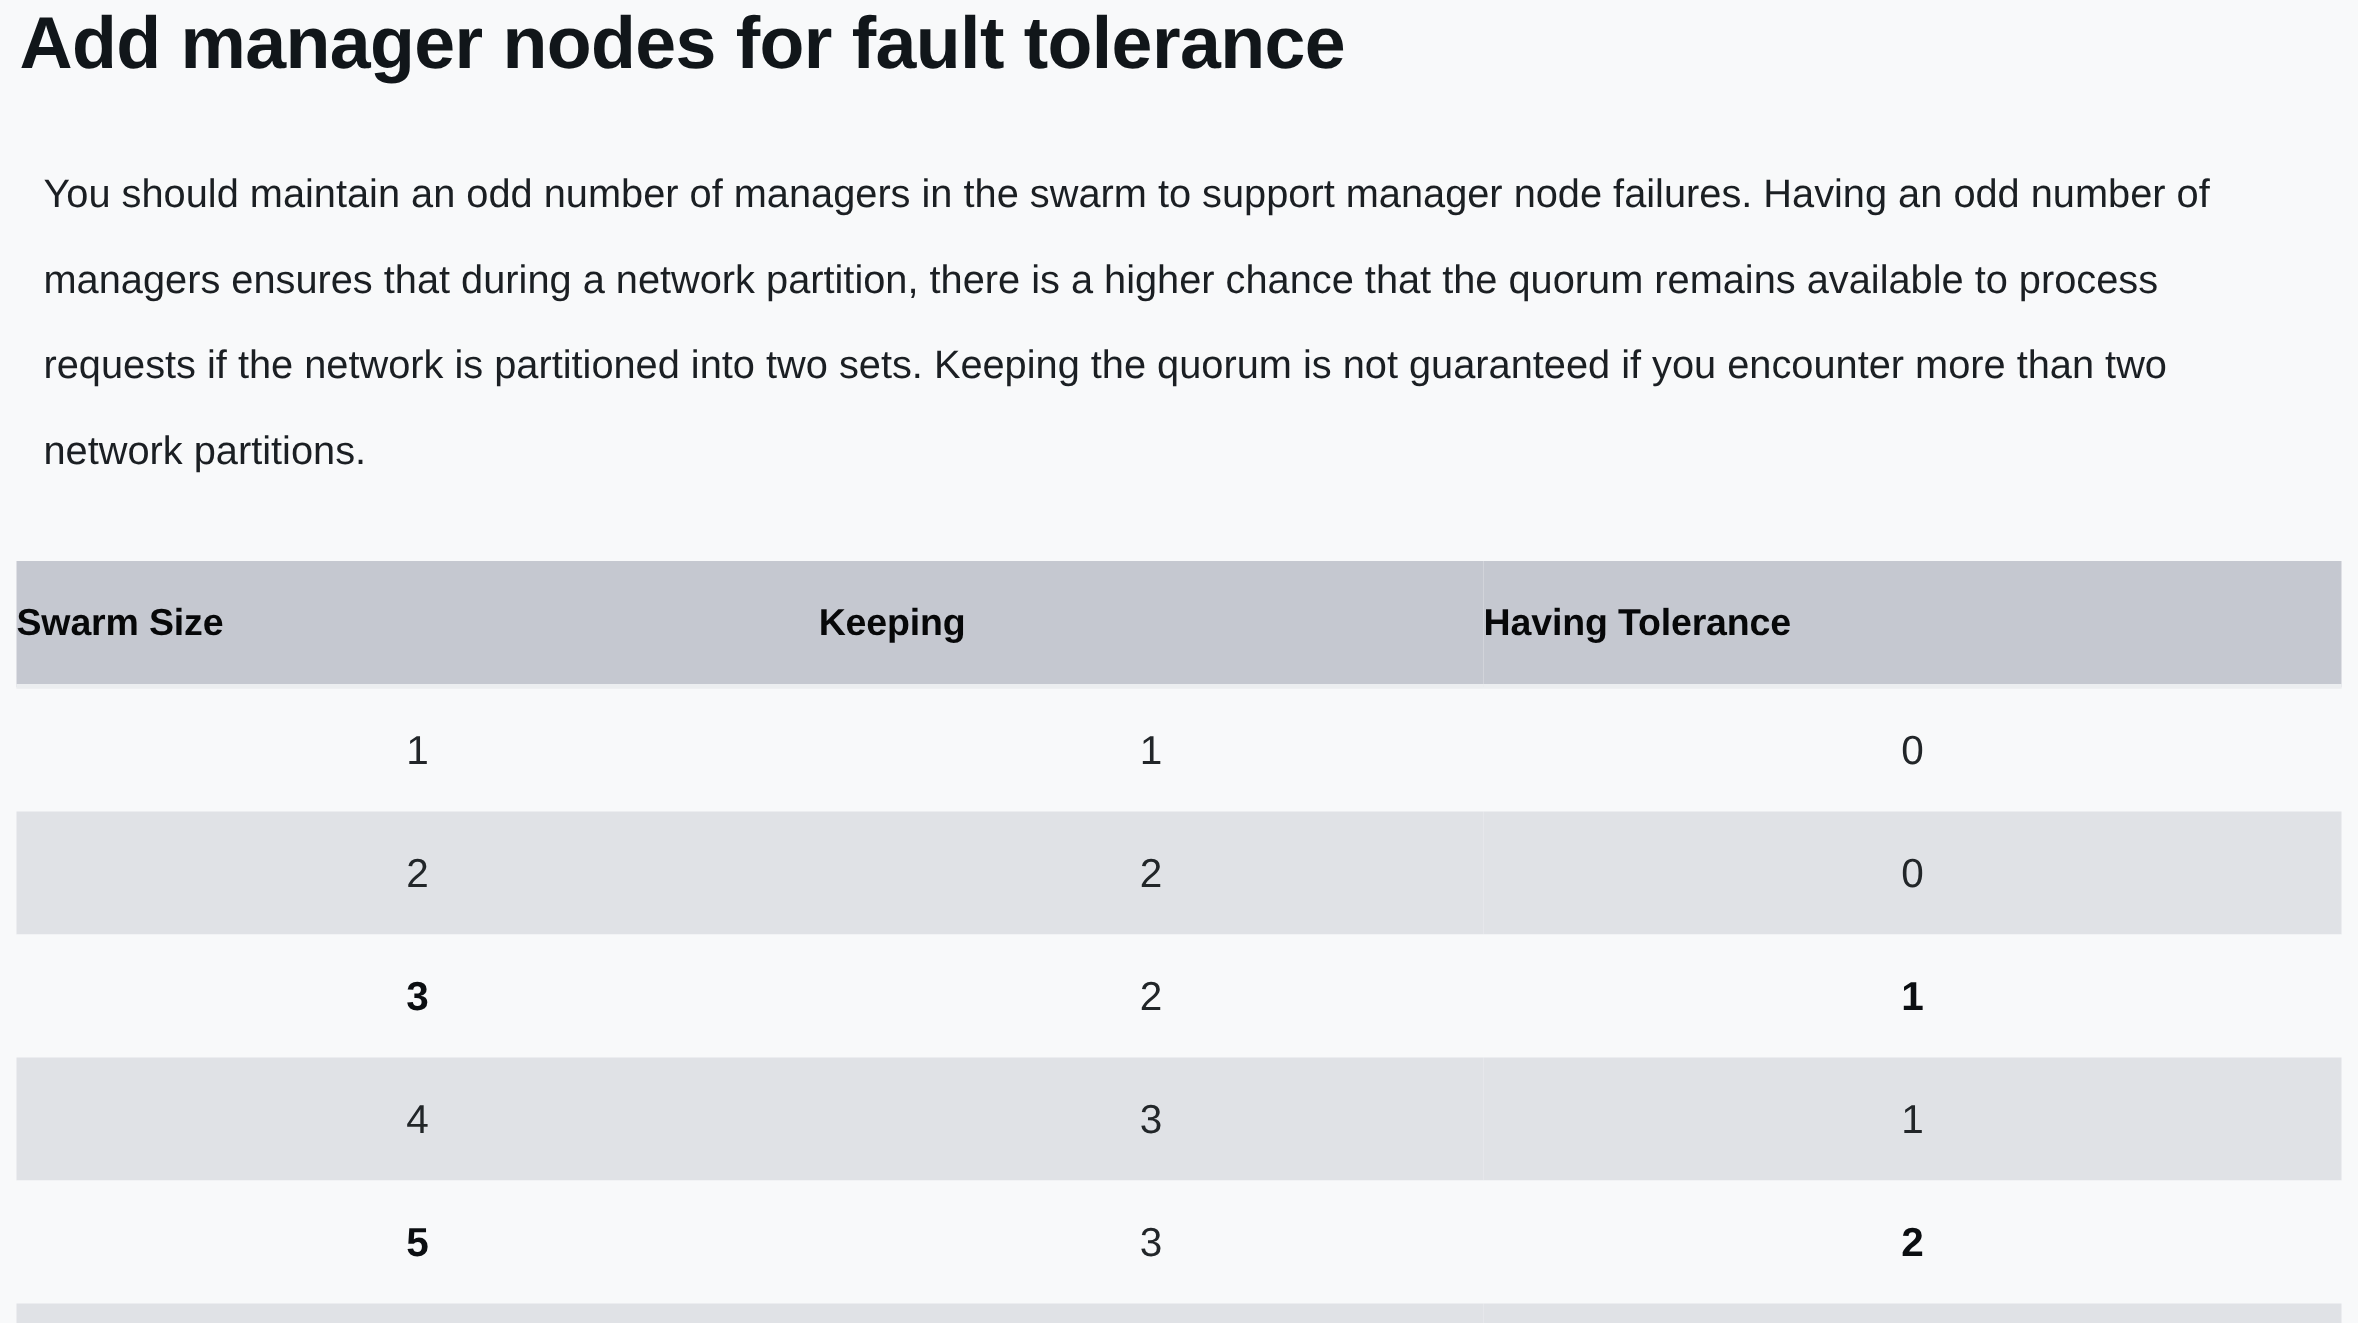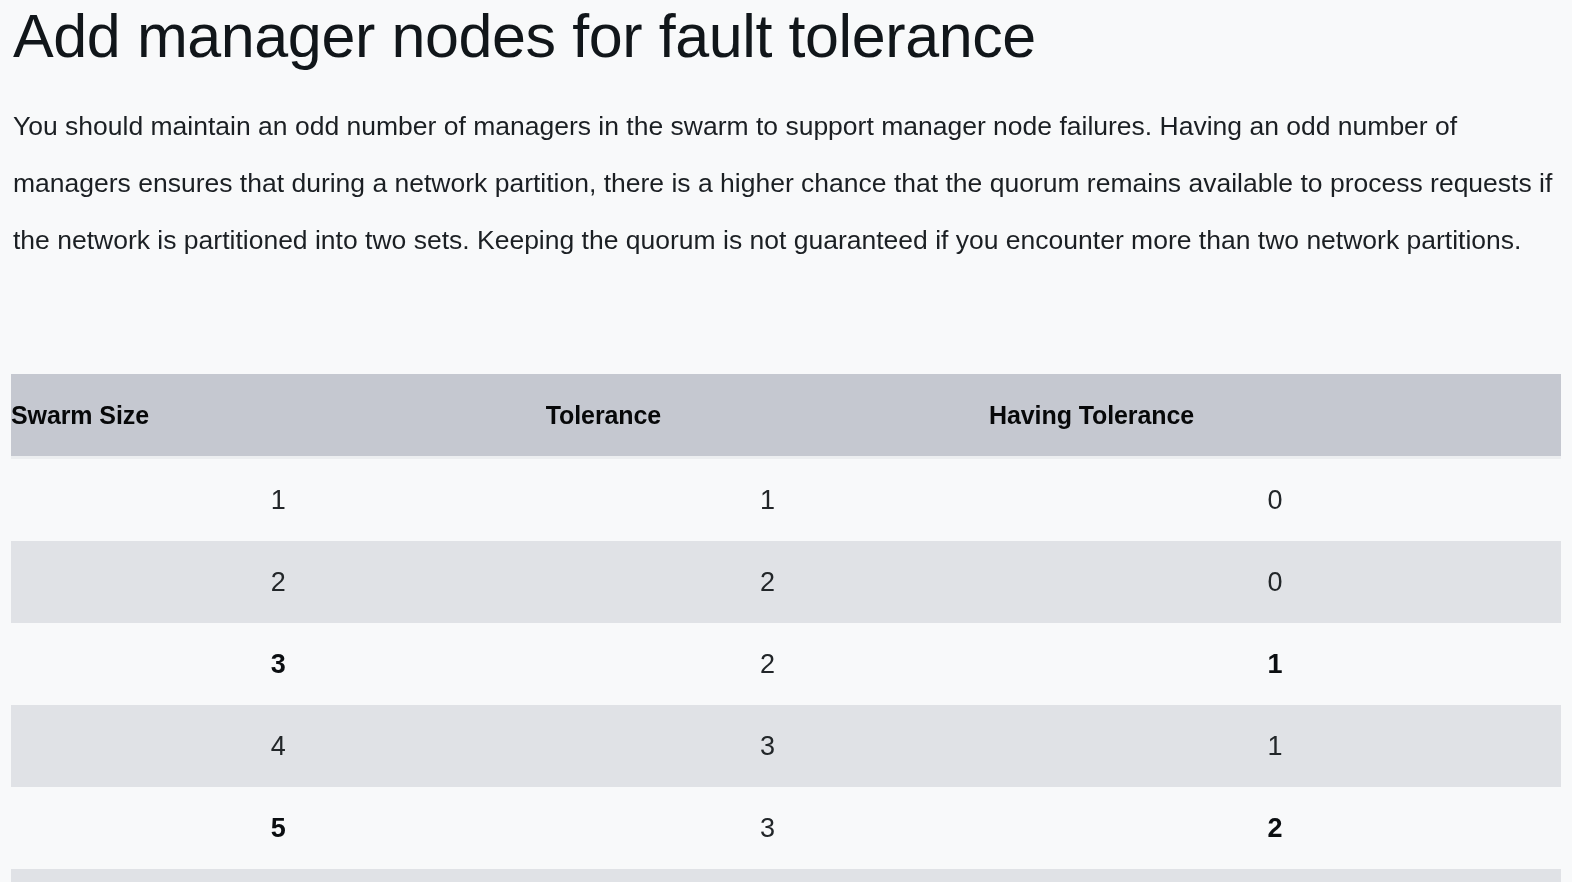--- a/index.html
+++ b/index.html
@@ -20,34 +20,34 @@
   .page {
     width: 1572px;
     height: 882px;
     position: relative;
     box-sizing: border-box;
     padding: 0 11px;
     background: #f8f9fa;
   }
 
   .page-title {
-    font-size: 61px;
-    font-weight: 400;
+    font-size: 49px;
+    font-weight: 700;
     line-height: 1.05;
     letter-spacing: -0.4px;
     color: #11161a;
     margin: 0;
     padding: 4px 0 0 2px;
   }
 
   .intro-paragraph {
     font-size: 26.5px;
     line-height: 57px;
     color: #1b1f23;
-    margin: 0;
+    margin: 16px;
     padding: 30px 2px 0 2px;
     max-width: 1550px;
     font-weight: 400;
   }
 
   .table-wrap {
     position: absolute;
     left: 11px;
     top: 374px;
     width: 1550px;
@@ -121,21 +121,21 @@
   <div class="table-wrap">
     <table class="fault-table">
       <colgroup>
         <col class="c1">
         <col class="c2">
         <col class="c3">
       </colgroup>
       <thead>
         <tr>
           <th class="col-swarm">Swarm Size</th>
-          <th class="col-major">Tolerance</th>
+          <th class="col-major">Keeping</th>
           <th class="col-fault">Having Tolerance</th>
         </tr>
       </thead>
       <tbody>
         <tr class="odd-row">
           <td>1</td>
           <td>1</td>
           <td>0</td>
         </tr>
         <tr class="even-row">

